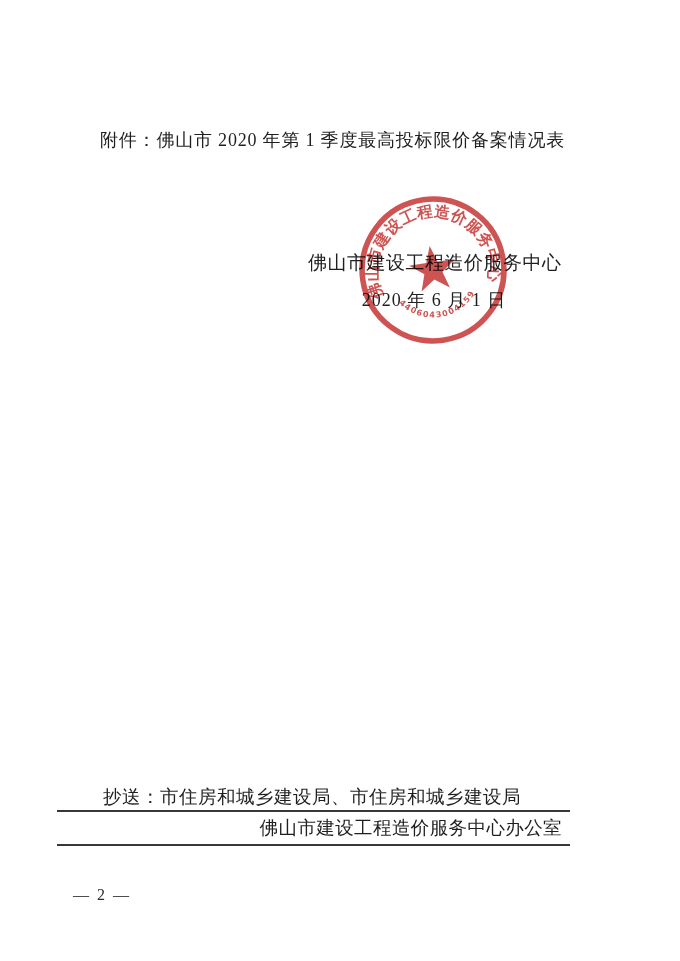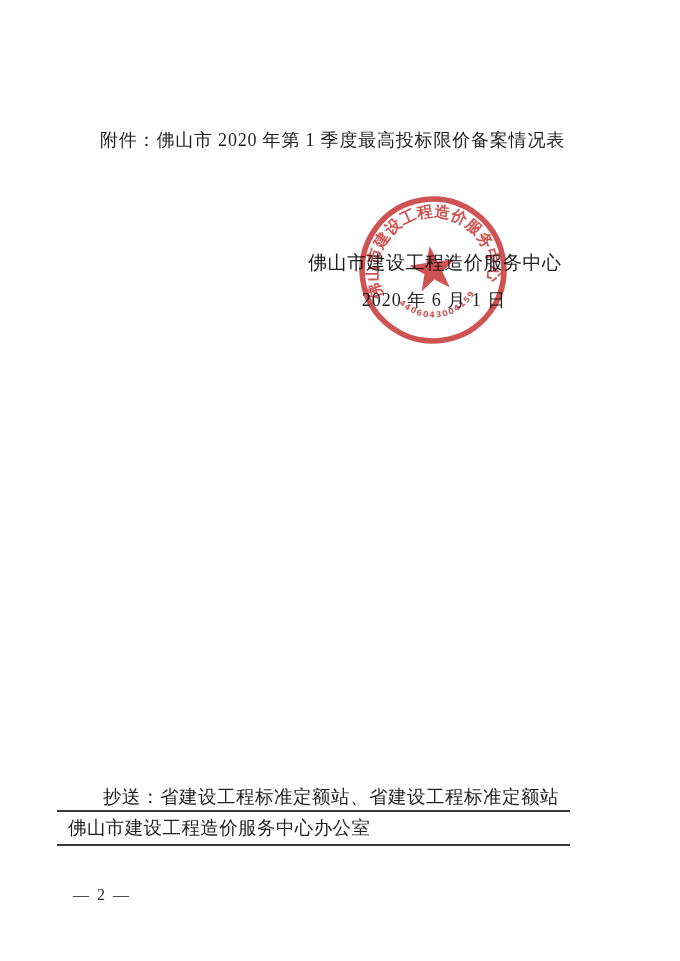--- a/index.html
+++ b/index.html
@@ -71,21 +71,21 @@
   }
   .rule-top { top: 810px; }
   .rule-bottom { top: 844px; }
   .footer-row {
     position: absolute;
     left: 57px;
     top: 812px;
     width: 513px;
     height: 31px;
     display: flex;
-    justify-content: flex-start;
+    justify-content: flex-end;
     align-items: center;
     box-sizing: border-box;
     padding: 0 8px 0 11px;
   }
   .footer-issuer, .footer-printdate {
     font-size: 18.5px;
     letter-spacing: 0.4px;
     white-space: nowrap;
   }
   .page-number {
@@ -118,21 +118,21 @@
     <circle cx="80" cy="80" r="70" fill="none" stroke="#c63a38" stroke-width="5.5"></circle>
     <polygon points="80,56 85.6,72.3 102.8,72.6 89,82.9 94.1,99.4 80,89.5 65.9,99.4 71,82.9 57.2,72.6 74.4,72.3" fill="#c63a38"></polygon>
     <text fill="#c63a38" font-size="15.5" font-weight="bold" font-family="Liberation Serif, DejaVu Serif, serif">
       <textPath href="#seal-arc-top" startOffset="0" textLength="206" lengthAdjust="spacing">佛山市建设工程造价服务中心</textPath>
     </text>
     <text fill="#c63a38" font-size="8" font-weight="bold" letter-spacing="1.2" font-family="DejaVu Sans, sans-serif" text-anchor="middle">
       <textPath href="#seal-arc-bottom" startOffset="50%">4406043004159</textPath>
     </text>
   </svg>
 
-  <div class="footer-cc">抄送：省建设工程标准定额站、省建设工程标准定额站</div>
+  <div class="footer-cc">抄送：市住房和城乡建设局、市住房和城乡建设局</div>
 
   <div class="rule rule-top"></div>
 
   <div class="footer-row">
     <span class="footer-issuer">佛山市建设工程造价服务中心办公室</span>
   </div>
 
   <div class="rule rule-bottom"></div>
 
   <div class="page-number">— 2 —</div>

